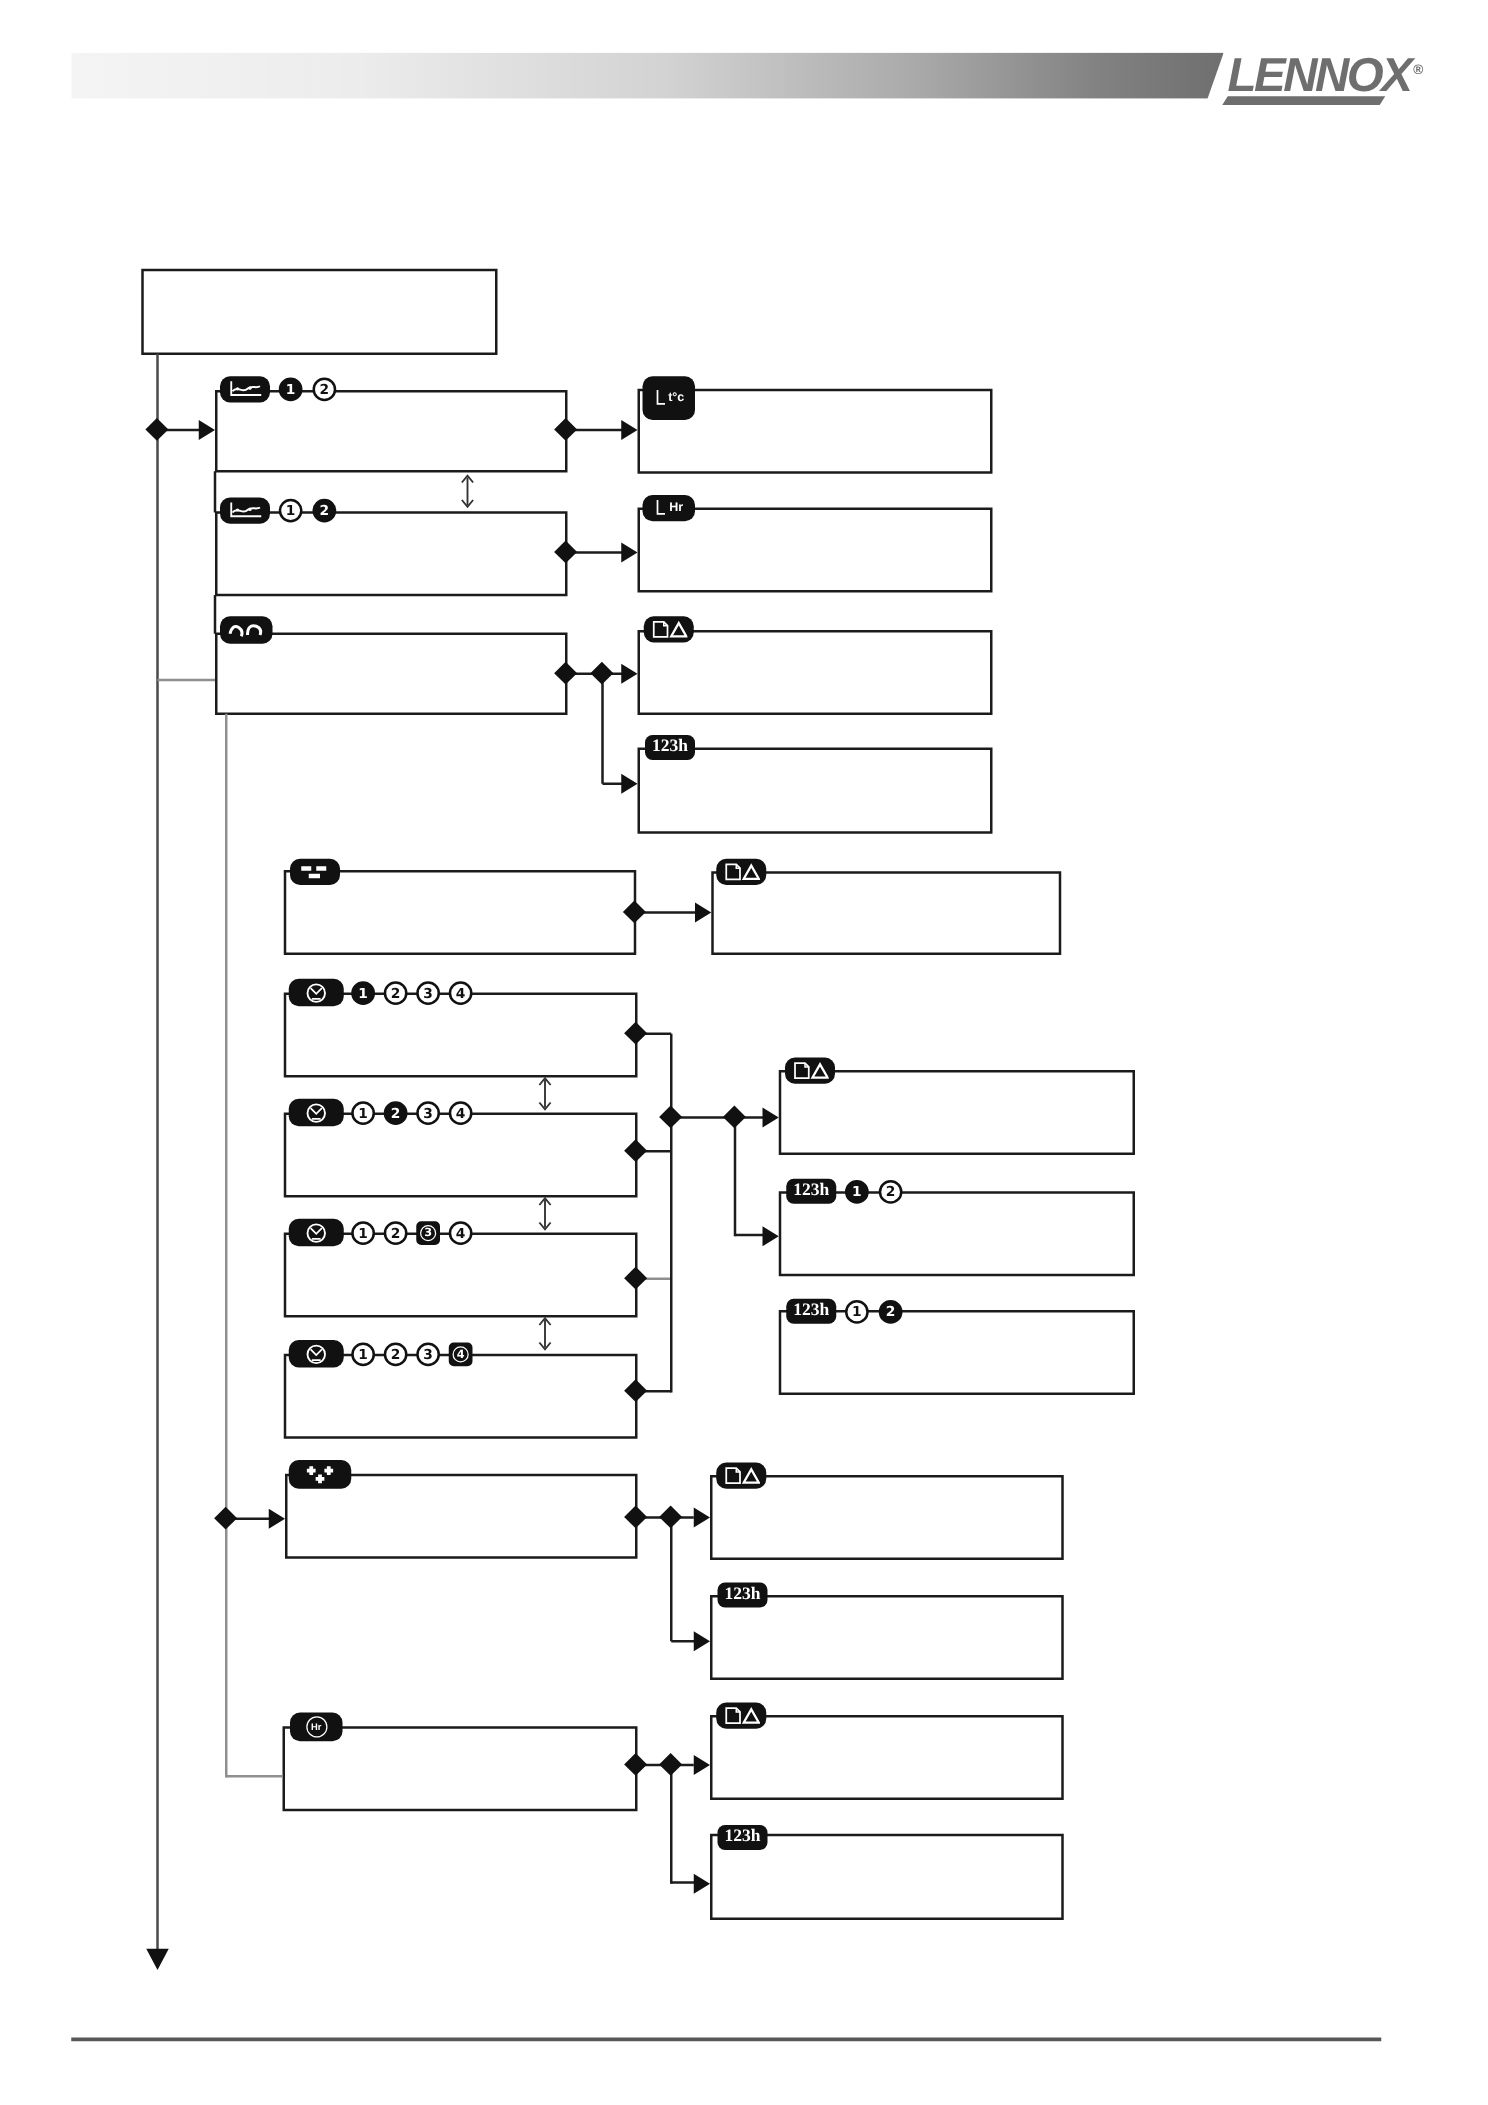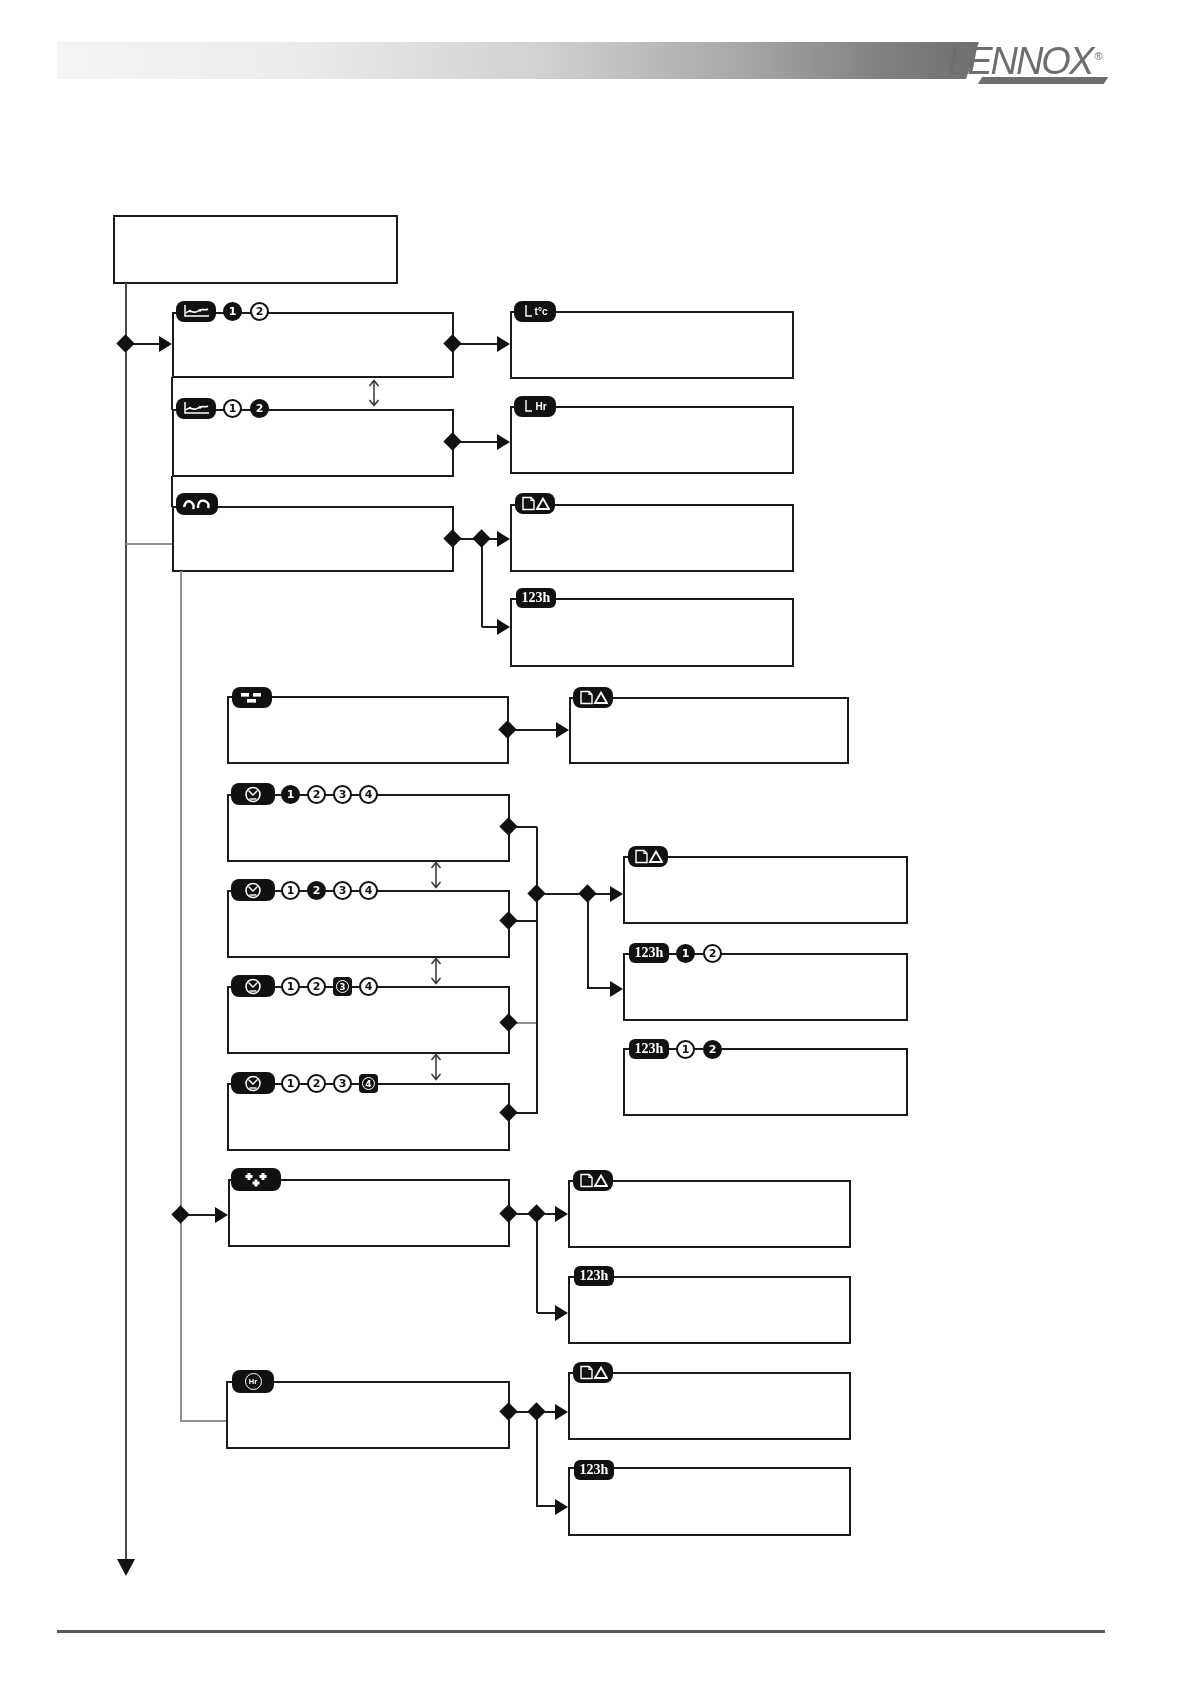--- a/index.html
+++ b/index.html
@@ -3,22 +3,22 @@
 <meta charset="utf-8">
 <style>
   html,body{margin:0;padding:0;background:#fff}
   #page{position:relative;width:1190px;height:1684px;background:#ffffff;
         font-family:"Liberation Sans",sans-serif;overflow:hidden}
 
   
   #topbar{position:absolute;left:57px;top:42px;width:922px;height:37px;
     background:linear-gradient(to right,#f4f4f4,#ececec 25%,#d2d2d2 52%,#a8a8a8 74%,#828282 89%,#6f6f6f);
     clip-path:polygon(0 0,922px 0,909px 37px,0 37px)}
-  #logo{position:absolute;left:948px;top:37px;color:#6e6e6e;font-size:38px;line-height:38px;
-    font-weight:normal;font-style:italic;letter-spacing:-2px;white-space:nowrap}
+  #logo{position:absolute;left:982px;top:37px;color:#6e6e6e;font-size:38px;line-height:38px;
+    font-weight:bold;font-style:italic;letter-spacing:-2px;white-space:nowrap}
   #logo sup{font-size:11px;letter-spacing:0;margin-left:2px}
   #logo-underline{position:absolute;left:980px;top:77px;width:126px;height:7px;background:#6e6e6e;
     transform:skewX(-32deg)}
   #footer-line{position:absolute;left:57px;top:1630px;width:1048px;height:3px;background:#575757}
 
   
   .box{position:absolute;background:#fff;border:2px solid #1b1b1b;box-sizing:border-box}
   .hl,.vl{position:absolute;background:#1c1c1c}
   .hl{height:2px}.vl{width:2px}
   .gray{background:#8f8f8f}
@@ -168,21 +168,21 @@
     <svg width="30" height="15" viewBox="0 0 30 15">
         <path d="M4 1 V12 H28" stroke="#fff" stroke-width="1.5" fill="none"></path>
         <path d="M5 9 C9 4,13 11,17 7 C20 4,24 7,27 5" stroke="#fff" stroke-width="1.6" fill="none"></path>
         <circle cx="9" cy="7" r="1.3" fill="#fff"></circle>
         <circle cx="19" cy="6.5" r="1.3" fill="#fff"></circle>
       </svg>
   </div>
   <span class="chip filled" style="left:223px;top:302px">1</span>
   <span class="chip" style="left:250px;top:302px">2</span>
 
-  <div class="badge" style="left:514px;top:301px;width:42px;height:21px">
+  <div class="badge" style="left:514px;top:301px;width:42px;height:35px">
     <svg width="10" height="15" viewBox="0 0 10 15">
         <path d="M3 1 V12 H9" stroke="#fff" stroke-width="1.4" fill="none"></path>
       </svg>
     <span class="lbl">t°c</span>
   </div>
 
   <div class="badge" style="left:176px;top:398px;width:40px;height:21px">
     <svg width="30" height="15" viewBox="0 0 30 15">
         <path d="M4 1 V12 H28" stroke="#fff" stroke-width="1.5" fill="none"></path>
         <path d="M5 9 C9 4,13 11,17 7 C20 4,24 7,27 5" stroke="#fff" stroke-width="1.6" fill="none"></path>

